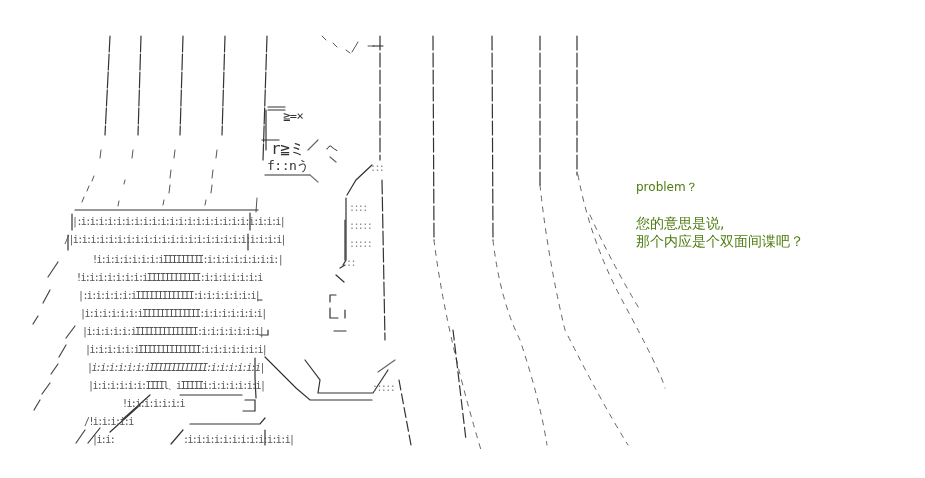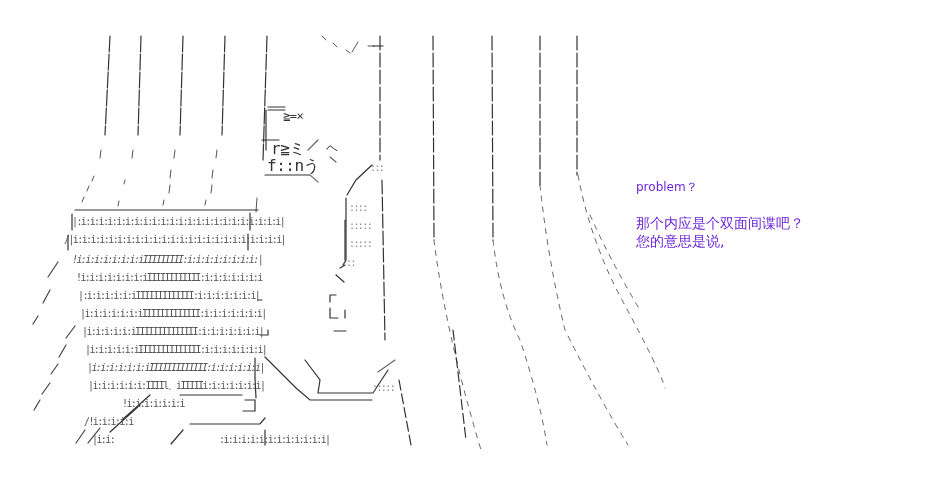--- a/index.html
+++ b/index.html
@@ -4,21 +4,21 @@
 <style>
   html, body { margin:0; padding:0; background:#ffffff; }
   body { width:925px; height:478px; position:relative; overflow:hidden;
          font-family: "DejaVu Sans", sans-serif; color:#222; }
   .art { position:absolute; left:0; top:0; width:925px; height:478px; }
   .t { position:absolute; white-space:pre; font-family:"DejaVu Sans Mono", monospace;
        font-size:11px; line-height:12px; color:#333; letter-spacing:-0.5px; }
   .tex { position:absolute; white-space:pre; font-family:"DejaVu Sans Mono", monospace;
          font-size:10px; line-height:16px; color:#555; letter-spacing:-1.6px; }
   .dialog { position:absolute; left:636px; top:178px; font-size:14px; line-height:18px;
-            color:#6d28d9; font-family:"DejaVu Sans", sans-serif; }
+            color:#4d7c0f; font-family:"DejaVu Sans", sans-serif; }
   .dialog .en { font-size:12px; }
   .dialog .gap { height:18px; }
 </style>
 </head>
 <body>
 
 <svg class="art" viewBox="0 0 925 478" xmlns="http://www.w3.org/2000/svg">
   <g stroke="#333" stroke-width="1.2" fill="none" stroke-linecap="round">
 
     <g stroke-dasharray="16 2">
@@ -136,47 +136,47 @@
       <path d="M190 424 L260 424 L265 418"></path>
       <path d="M183 430 L171 444"></path>
       <path d="M265 430 L265 445"></path>
       <path d="M100 428 L88 443"></path>
     </g>
   </g>
 </svg>
 
 <div class="t" style="left:283px;top:110px;font-size:12px;">≧=×</div>
 <div class="t" style="left:271px;top:143px;font-size:16px;">r≧ミ</div>
-<div class="t" style="left:267px;top:160px;font-size:16px;">f::nう</div>
+<div class="t" style="left:267px;top:160px;font-size:13px;">f::nう</div>
 <div class="t" style="left:326px;top:142px;font-size:12px;">ヘ</div>
 
 <div>
   <div class="tex" style="left:72px;top:214px;">|:i:i:i:i:i:i:i:i:i:i:i:i:i:i:i:i:i:i:i:i:i:i:i|</div>
   <div class="tex" style="left:64px;top:232px;">/|i:i:i:i:i:i:i:i:i:i:i:i:i:i:i:i:i:i:i:i:i:i:i:i|</div>
-  <div class="tex" style="left:72px;top:252px;font-style:italic;">!i:i:i:i:i:i:i:iIIIIIIIII:i:i:i:i:i:i:i:i:|</div>
+  <div class="tex" style="left:92px;top:252px;">!i:i:i:i:i:i:i:iIIIIIIIII:i:i:i:i:i:i:i:i:|</div>
   <div class="tex" style="left:76px;top:270px;">!i:i:i:i:i:i:i:iIIIIIIIIIIII:i:i:i:i:i:i:i</div>
   <div class="tex" style="left:78px;top:288px;">|:i:i:i:i:i:iIIIIIIIIIIIII:i:i:i:i:i:i:i|</div>
   <div class="tex" style="left:80px;top:306px;text-align:center;">|i:i:i:i:i:i:iIIIIIIIIIIIII:i:i:i:i:i:i:i|</div>
   <div class="tex" style="left:82px;top:324px;">|i:i:i:i:i:iIIIIIIIIIIIIII:i:i:i:i:i:i:i|</div>
   <div class="tex" style="left:85px;top:342px;">|i:i:i:i:i:iIIIIIIIIIIIIII:i:i:i:i:i:i:i|</div>
   <div class="tex" style="left:87px;top:360px;font-style:italic;">|i:i:i:i:i:i:iIIIIIIIIIIIII:i:i:i:i:i:i|</div>
   <div class="tex" style="left:88px;top:378px;">|i:i:i:i:i:i:IIIIl、iIIIIIi:i:i:i:i:i:i|</div>
   <div class="tex" style="left:90px;top:396px;margin-left:32px;">!i:i:i:i:i:i:i</div>
   <div class="tex" style="left:84px;top:414px;">/!i:i:i:i:i</div>
   <div class="tex" style="left:92px;top:432px;">|i:i:</div>
-  <div class="tex" style="left:183px;top:432px;margin-left:36px;">:i:i:i:i:i:i:i:i:i:i:i:i|</div>
+  <div class="tex" style="left:183px;top:432px;">:i:i:i:i:i:i:i:i:i:i:i:i|</div>
 </div>
 
 <div>
   <div class="tex" style="left:370px;top:160px;color:#888;">:::</div>
   <div class="tex" style="left:349px;top:200px;color:#888;">::::</div>
   <div class="tex" style="left:349px;top:218px;color:#888;">:::::</div>
   <div class="tex" style="left:349px;top:236px;color:#888;">:::::</div>
   <div class="tex" style="left:372px;top:380px;color:#888;">:::::</div>
   <div class="tex" style="left:346px;top:255px;color:#888;">::</div>
 </div>
 
 <div class="dialog">
   <div class="en">problem？</div>
   <div class="gap"></div>
+  <div>您的意思是说,</div>
   <div>那个内应是个双面间谍吧？</div>
-  <div>您的意思是说,</div>
 </div>
 
 </body></html>

